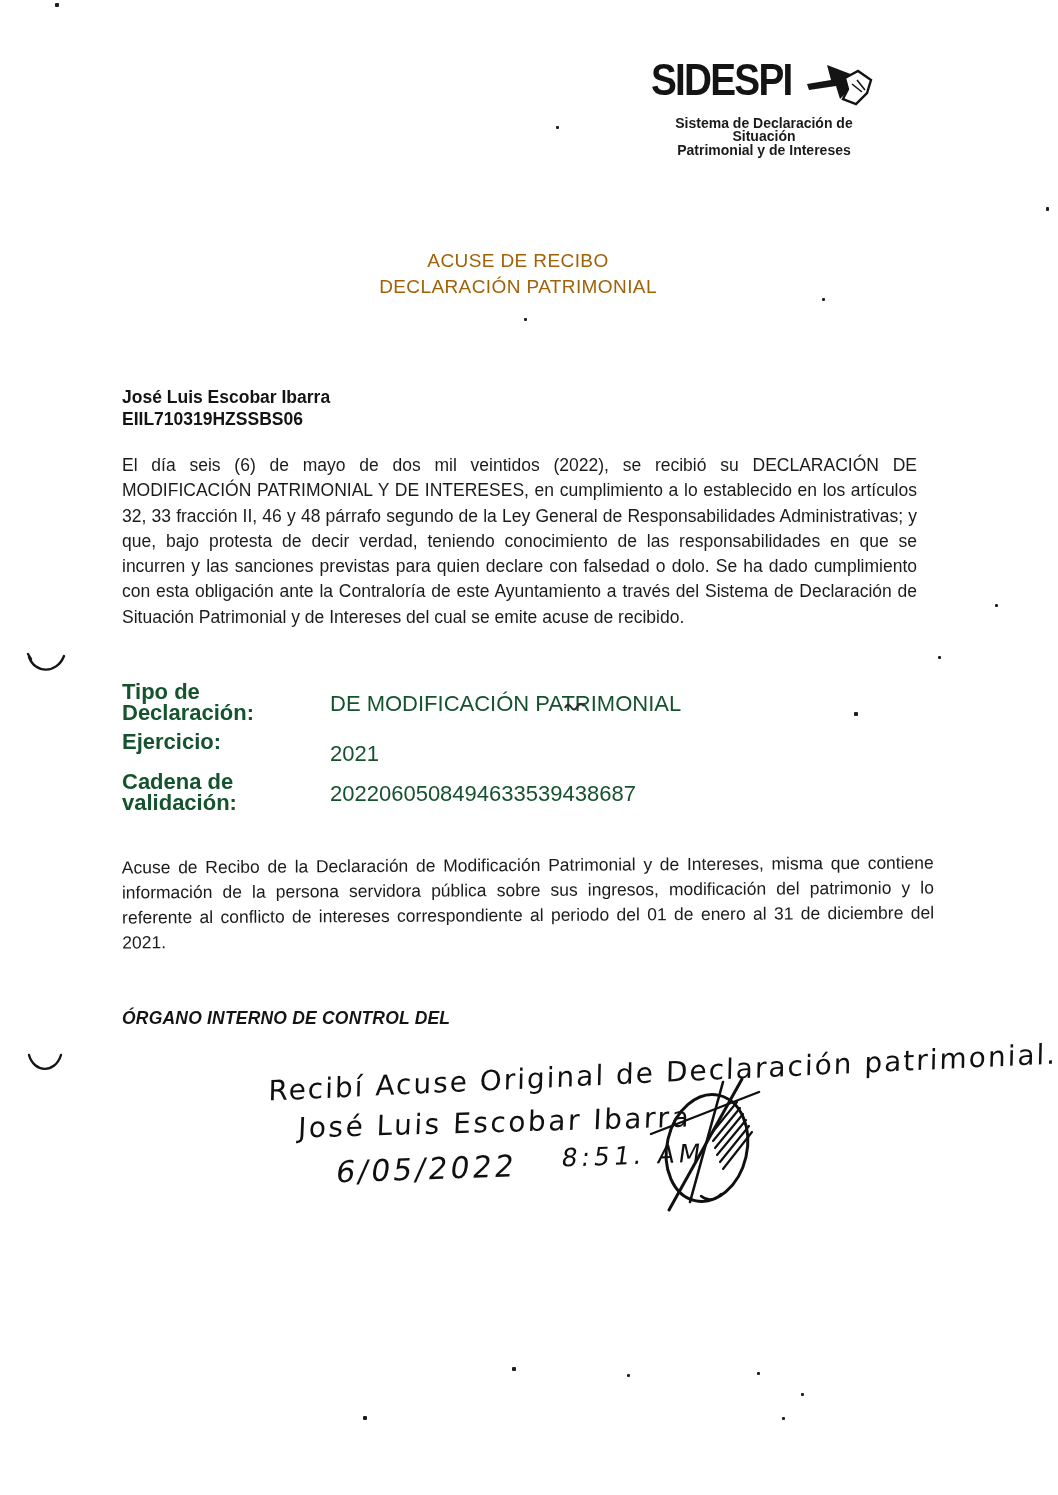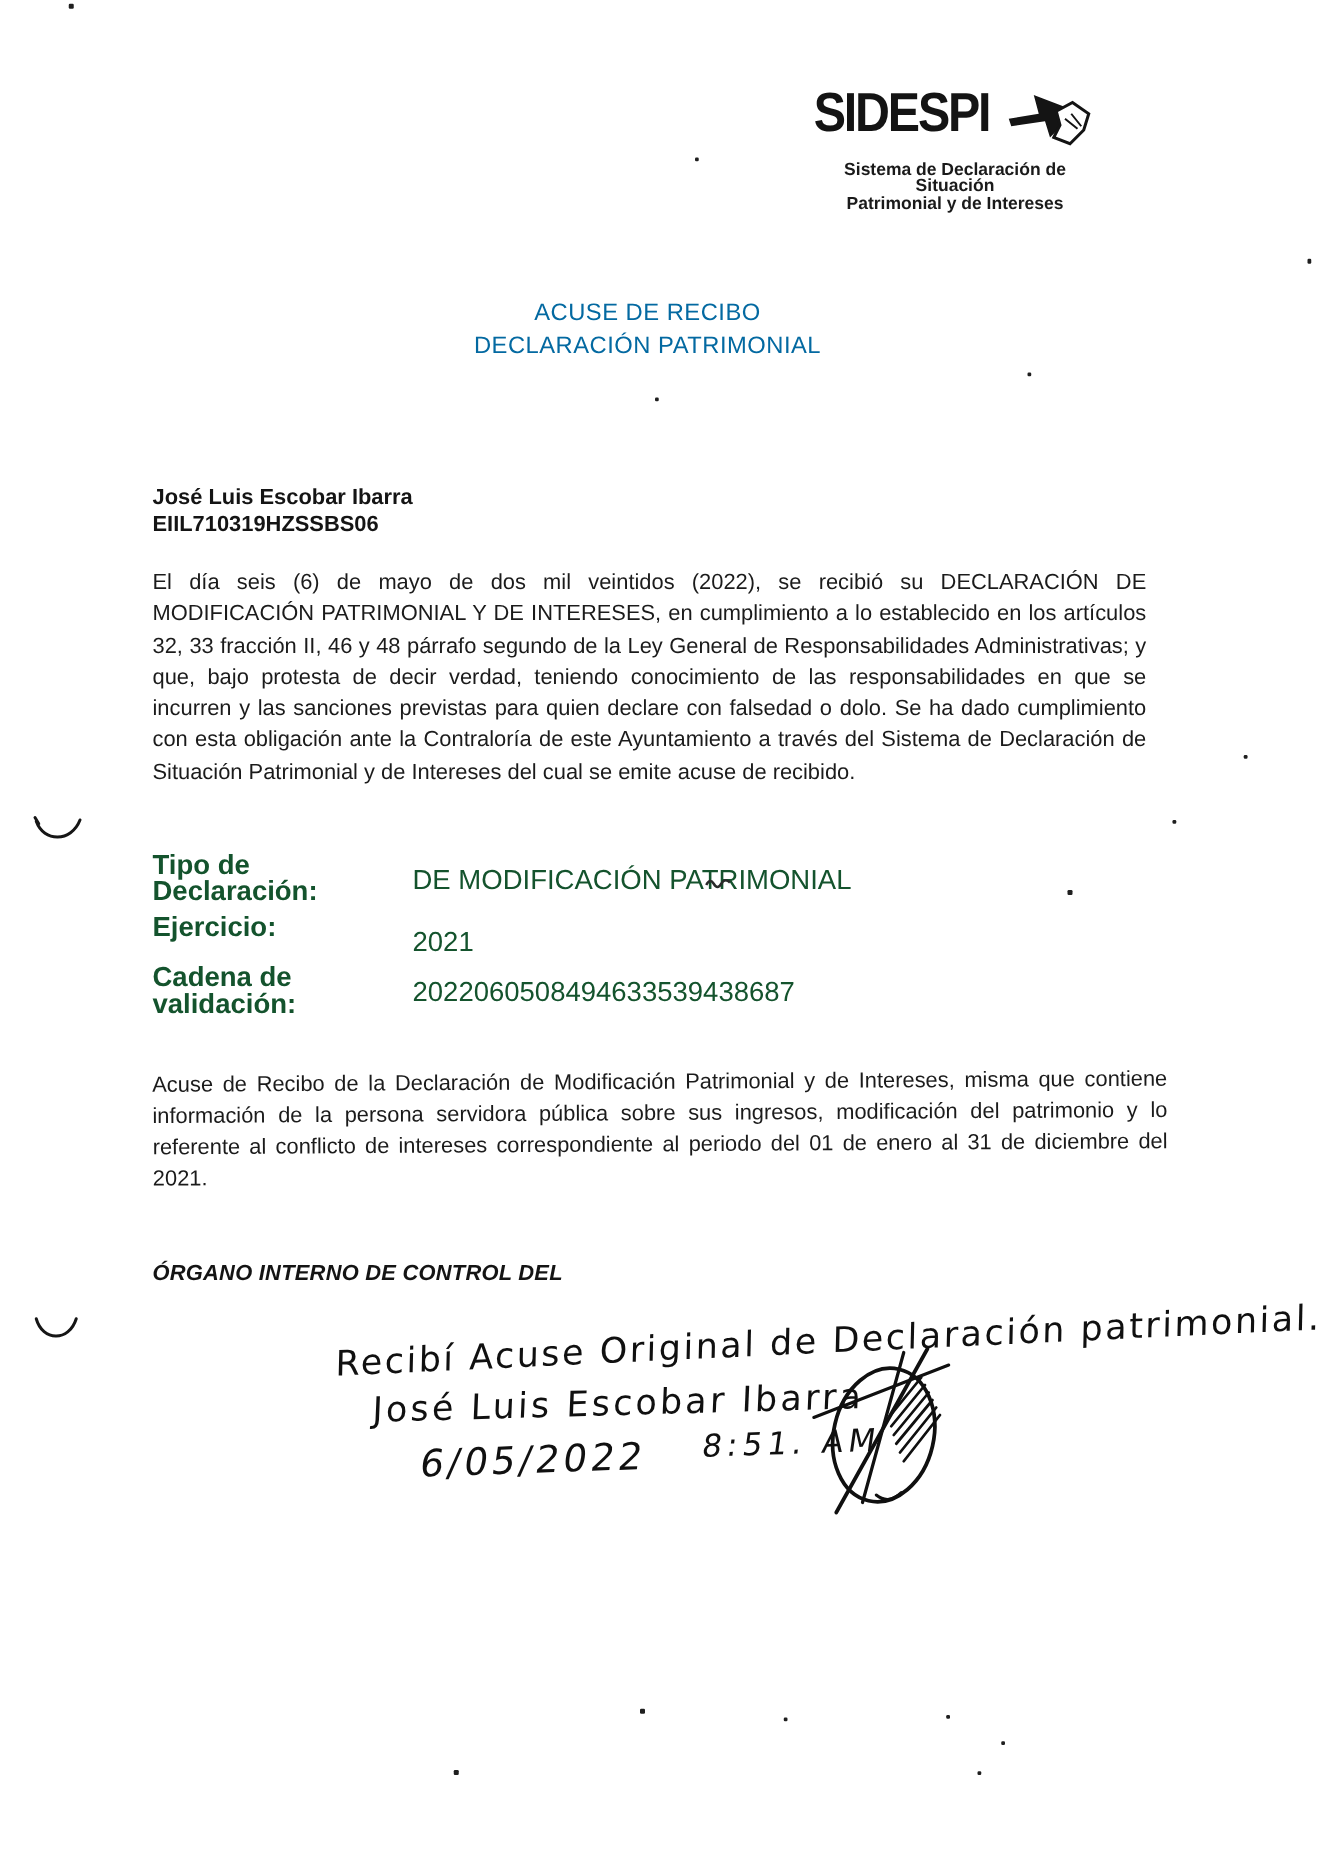--- a/index.html
+++ b/index.html
@@ -1,32 +1,32 @@
 <!DOCTYPE html>
 <html><head>
 <meta charset="utf-8">
 <style>
   html,body{margin:0;padding:0;background:#ffffff;}
   .page{
     position:relative;width:1058px;height:1495px;background:#ffffff;overflow:hidden;
     font-family:"Liberation Sans", sans-serif;color:#161616;
   }
   
-  .logo{position:absolute;left:644px;top:69px;width:240px;text-align:center;}
+  .logo{position:absolute;left:644px;top:58px;width:240px;text-align:center;}
   .logo-row{display:flex;align-items:flex-start;justify-content:center;}
   .logo-name{
     font-weight:bold;font-size:44px;line-height:44px;letter-spacing:-2px;
     transform:scaleX(.88);transform-origin:left;white-space:nowrap;color:#141414;
   }
   .logo-arrow{margin-left:-6px;margin-top:-4px;}
   .logo-tagline{font-size:14px;font-weight:bold;line-height:13px;color:#1a1a1a;margin-top:1px;}
   
   .doc-title{
-    position:absolute;left:283px;top:238px;width:470px;text-align:center;
-    font-size:19px;line-height:26px;letter-spacing:.4px;color:#0369a1;
+    position:absolute;left:283px;top:248px;width:470px;text-align:center;
+    font-size:19px;line-height:26px;letter-spacing:.4px;color:#a16207;
   }
   
   .recipient{position:absolute;left:122px;top:386px;font-weight:bold;font-size:17.5px;line-height:22px;color:#141414;}
   
   .para{position:absolute;left:122px;font-size:17.5px;line-height:25.3px;text-align:justify;color:#1b1b1b;}
   .para1{top:453px;width:795px;}
   .para2{top:853px;width:812px;line-height:25px;transform:rotate(-.35deg);}
   
   .fields{position:absolute;left:122px;top:681px;width:640px;font-size:22px;color:#14532d;}
   .field-row{display:flex;margin-bottom:7.5px;line-height:21px;}

